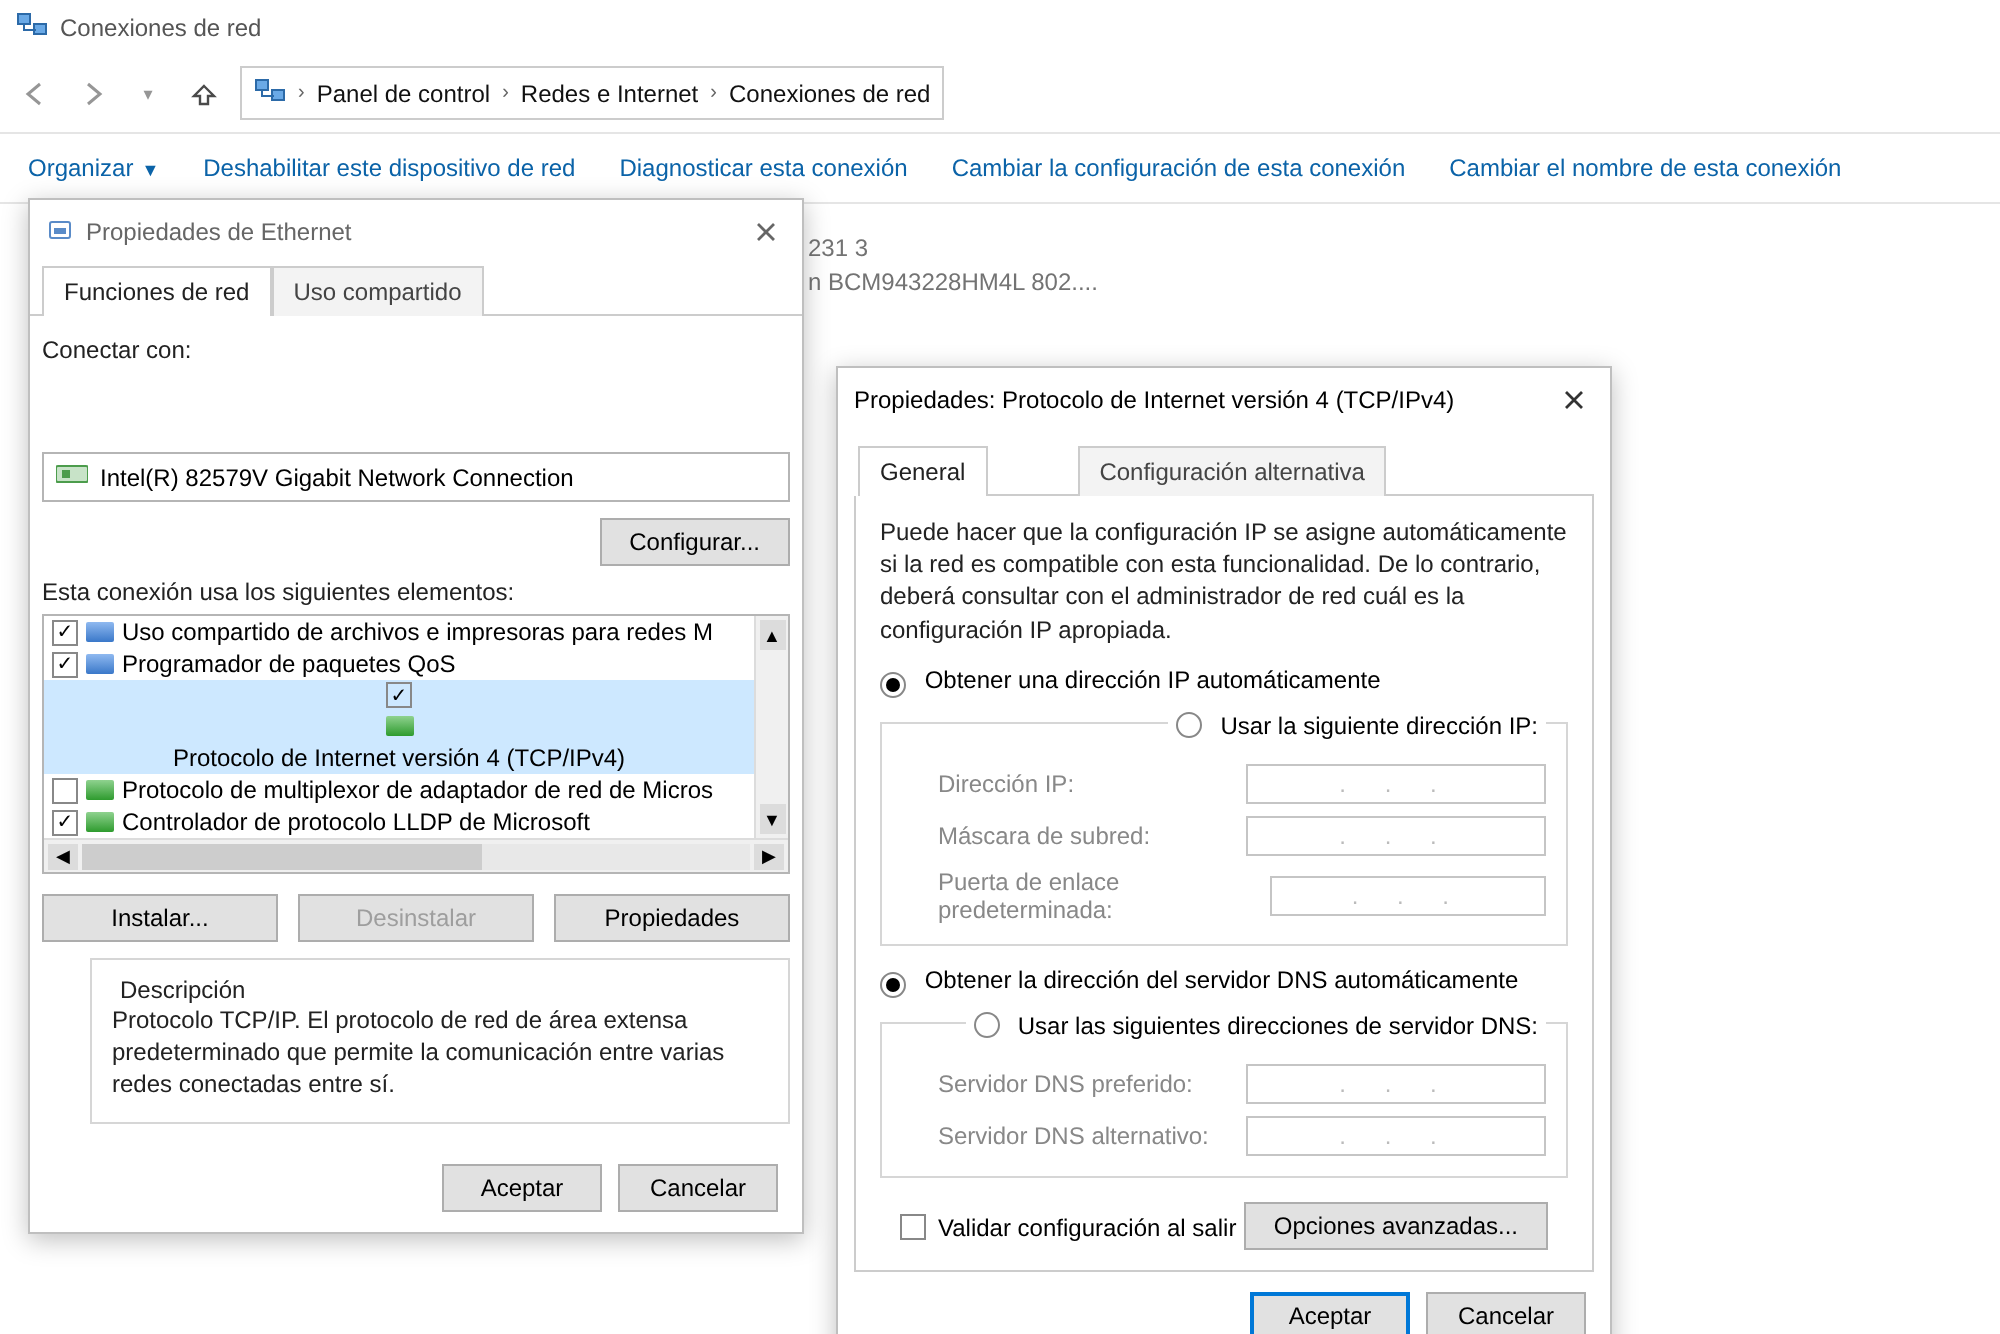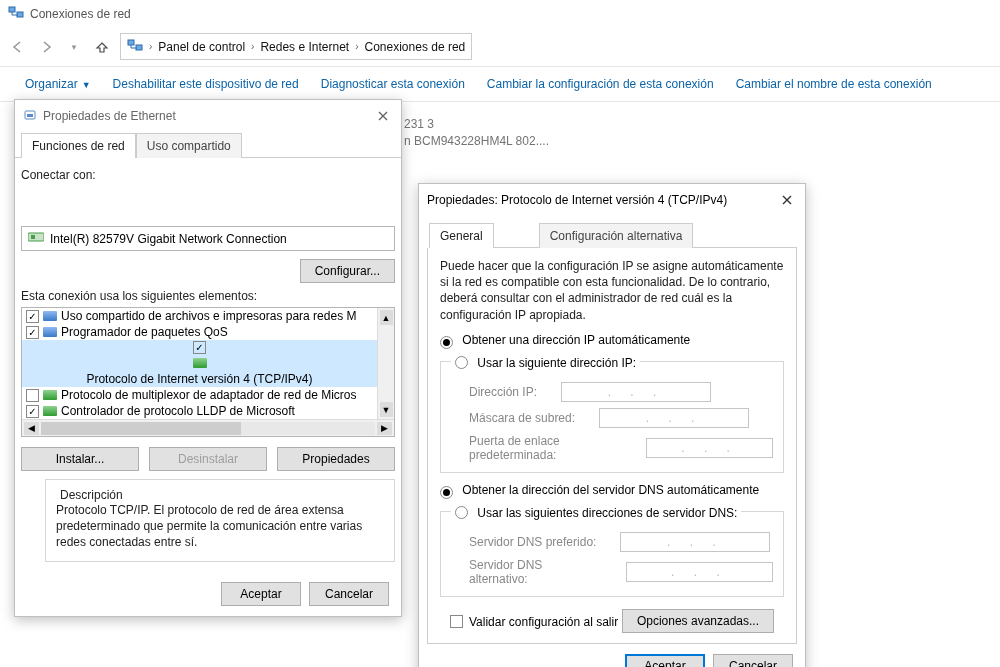--- a/index.html
+++ b/index.html
@@ -6,21 +6,21 @@
 body { background: #fff; color: #000; width: 1000px; height: 667px; position: relative; overflow: hidden; }
 
 
 .explorer-title { display: flex; align-items: center; gap: 6px; padding: 4px 8px; color: #555; }
 .explorer-nav { display: flex; align-items: center; gap: 8px; padding: 6px 8px; border-bottom: 1px solid #e5e5e5;}
 .nav-arrow { width: 20px; height: 20px; display: flex; align-items: center; justify-content: center; color: #969696; }
 .nav-arrow.on { color: #1a1a1a; }
 .addr { display: flex; align-items: center; gap: 6px; border: 1px solid #ccc; padding: 3px 6px; flex: 0 0 auto; }
 .crumb-sep { color: #666; font-size: 10px; }
 .crumb { color: #111; }
-.toolbar { display: flex; gap: 22px; padding: 10px 25px; color: #0b63a8; border-bottom: 1px solid #e5e5e5; }
+.toolbar { display: flex; gap: 22px; padding: 10px 14px; color: #0b63a8; border-bottom: 1px solid #e5e5e5; }
 .toolbar .chev { font-size: 9px; margin-left: 4px; }
 .bg-info { position: absolute; left: 404px; top: 116px; color: #737373; line-height: 1.4; }
 
 
 .dialog { position: absolute; background: #fff; border: 1px solid #bfbfbf; box-shadow: 0 3px 12px rgba(0,0,0,0.25); }
 .dlg-title { display: flex; align-items: center; justify-content: space-between; padding: 6px 8px; color: #666; background:#fff;}
 .dlg-title .left { display: flex; align-items: center; gap: 6px; }
 .dlg-title .closex { width: 20px; height: 20px; display: flex; align-items: center; justify-content: center; color:#555; }
 .tabs { display: flex; border-bottom: 1px solid #ccc; gap: 0; padding-left: 6px; }
 .tab { padding: 5px 10px; border: 1px solid #ccc; border-bottom: none; background: #fff; position: relative; top: 1px; color:#222;}
@@ -51,24 +51,24 @@
 .group-title { margin-top:-16px; background:#fff; display:inline-block; padding:0 4px; color:#222; }
 .desc { color:#222; line-height:1.35; }
 
 
 #dlg-eth { left: 14px; top: 99px; width: 388px; }
 #dlg-eth .dlg-body { padding: 10px 6px; }
 
 #dlg-ip { left: 418px; top: 183px; width: 388px; }
 #dlg-ip .dlg-title { color:#000; font-weight:400;}
 #dlg-ip fieldset { border:1px solid #d6d6d6; padding:6px 10px 10px; margin-top:7px; }
-#dlg-ip fieldset > legend { padding:0 4px; }
+#dlg-ip fieldset > legend { padding:0 4px;text-align:right; }
 .radio { width:13px; height:13px; border:1px solid #888; border-radius:50%; display:inline-flex; align-items:center; justify-content:center; margin-right:6px; position:relative; top:2px;}
 .radio.on::after { content:""; width:7px; height:7px; background:#000; border-radius:50%; }
-.iprow { display:flex; align-items:center; margin-top:6px; padding-left:18px;gap:24px;}
+.iprow { display:flex; align-items:center; justify-content:space-between; margin-top:6px; padding-left:18px;}
 .iprow .lbl { color:#888; }
 .ipfield { width:150px; height:20px; border:1px solid #c5c5c5; background:#fff; color:#bbb; display:flex; align-items:center; justify-content:center; letter-spacing:8px;}
 .opt-row { display:flex; align-items:center; justify-content:space-between; margin-top:12px; padding: 0 10px;}
 .cb-small { width:13px; height:13px; border:1px solid #888; display:inline-block; margin-right:6px; position:relative; top:2px;}
 .sep8 { height:8px; }
 </style>
 </head>
 <body>
 
 <div class="explorer-title">

